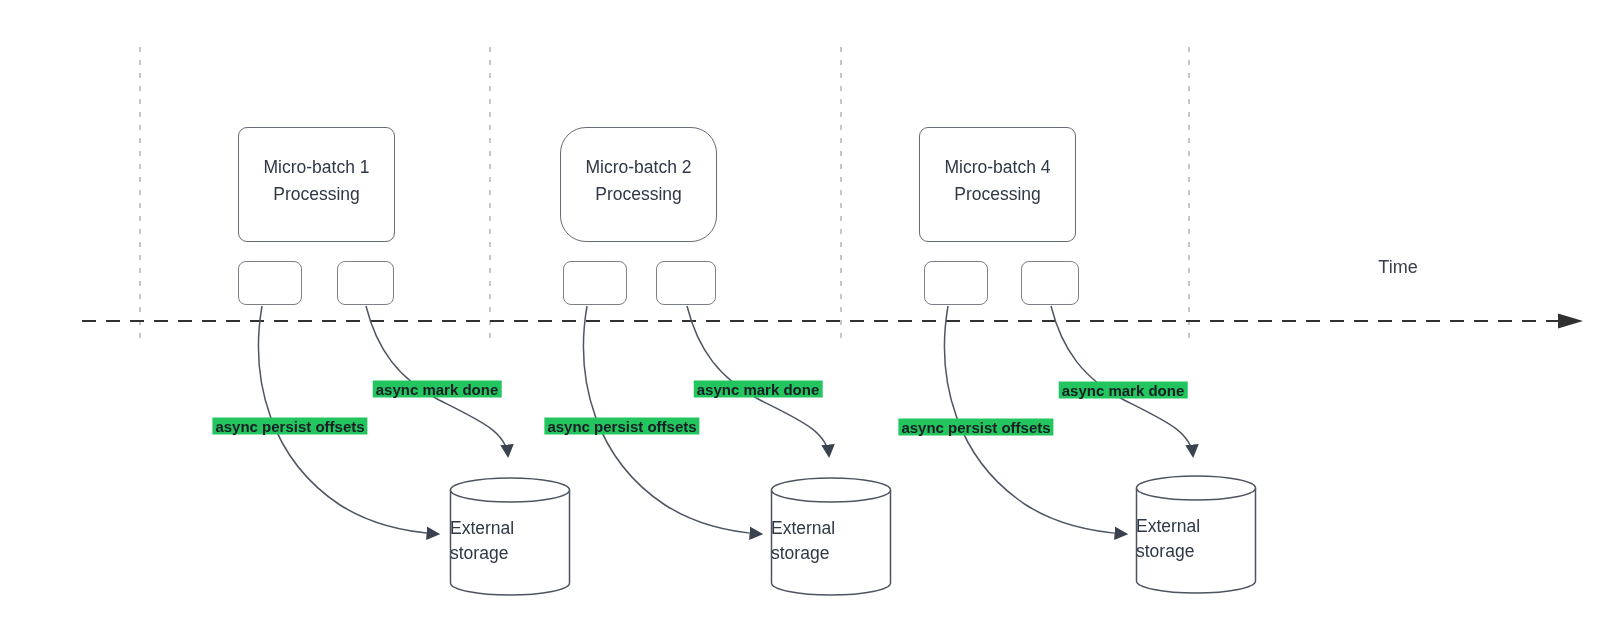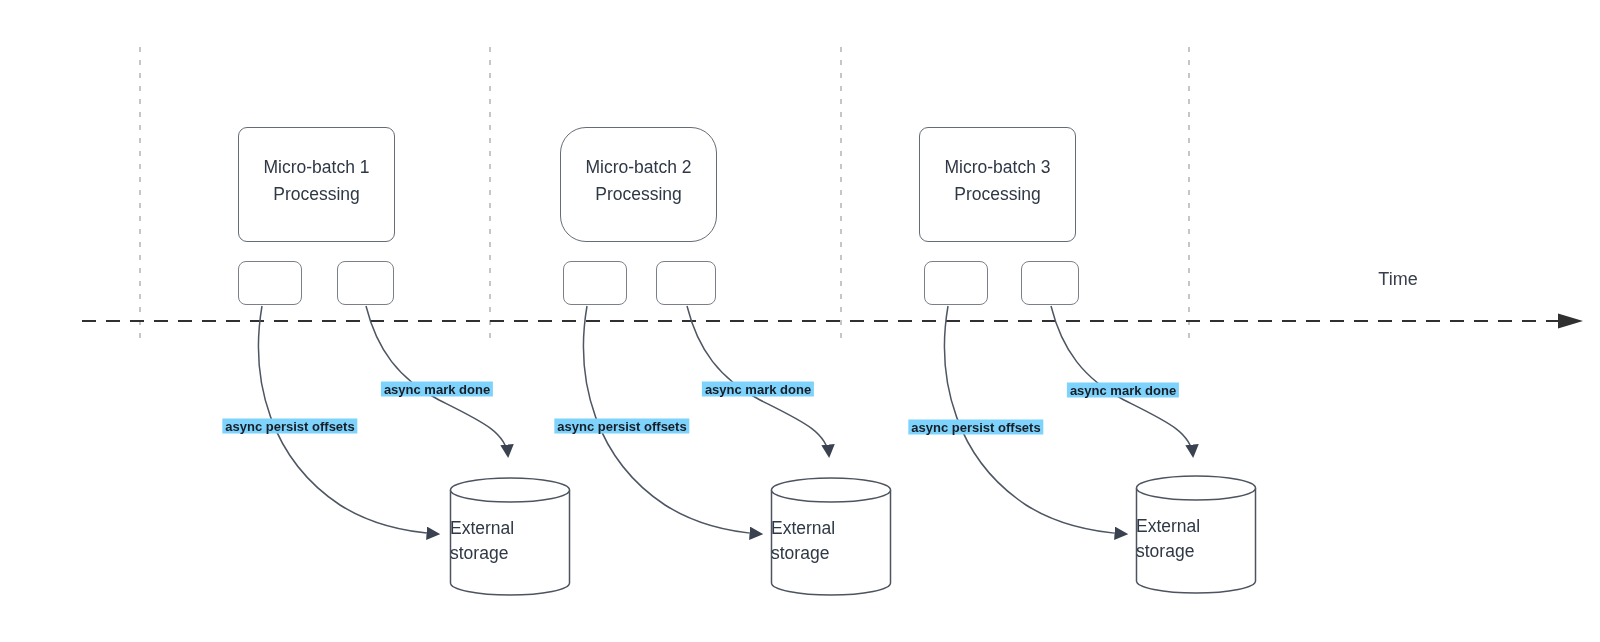--- a/index.html
+++ b/index.html
@@ -33,24 +33,24 @@
     position: absolute;
     height: 44px;
     border: 1.5px solid #7b8088;
     border-radius: 8px;
     background: #ffffff;
     box-sizing: border-box;
   }
   .async-label {
     position: absolute;
     transform: translate(-50%, -50%);
-    font-size: 13px;
+    font-size: 15px;
     font-weight: bold;
     color: #191d26;
-    background: #7dd3fc;
+    background: #22c55e;
     padding: 0 3px;
     white-space: nowrap;
   }
   .storage-label {
     position: absolute;
     width: 120px;
     transform: translate(-50%, -50%);
     text-align: left;
     font-size: 17.5px;
     line-height: 1.45;
@@ -120,24 +120,24 @@
 
   <div class="proc-box" style="left:560px; top:127px;border-radius:26px;">Micro-batch 2
 Processing</div>
   <div class="mini-box" style="left:563px; top:261px; width:64px;"></div>
   <div class="mini-box" style="left:656px; top:261px; width:60px;"></div>
   <div class="async-label" style="left:622px; top:426px;">async persist offsets</div>
   <div class="async-label" style="left:758px; top:389px;">async mark done</div>
   <div class="storage-label" style="left:831px; top:541px;">External
 storage</div>
 
-  <div class="proc-box" style="left:919px; top:127px;">Micro-batch 3
+  <div class="proc-box" style="left:919px; top:127px;">Micro-batch 4
 Processing</div>
   <div class="mini-box" style="left:924px; top:261px; width:64px;"></div>
   <div class="mini-box" style="left:1021px; top:261px; width:58px;"></div>
   <div class="async-label" style="left:976px; top:427px;">async persist offsets</div>
   <div class="async-label" style="left:1123px; top:390px;">async mark done</div>
   <div class="storage-label" style="left:1196px; top:539px;">External
 storage</div>
 
-  <div class="time-label" style="left:1398px; top:279px;">Time</div>
+  <div class="time-label" style="left:1398px; top:267px;">Time</div>
 
 </div>
 
 </body></html>

